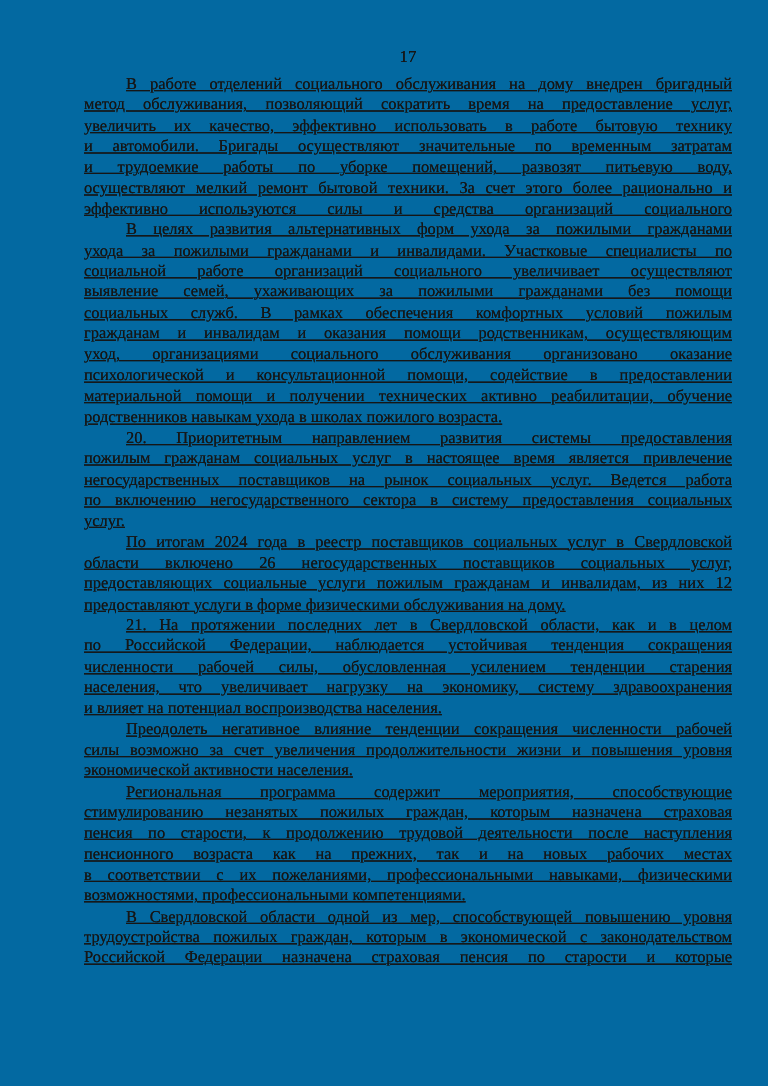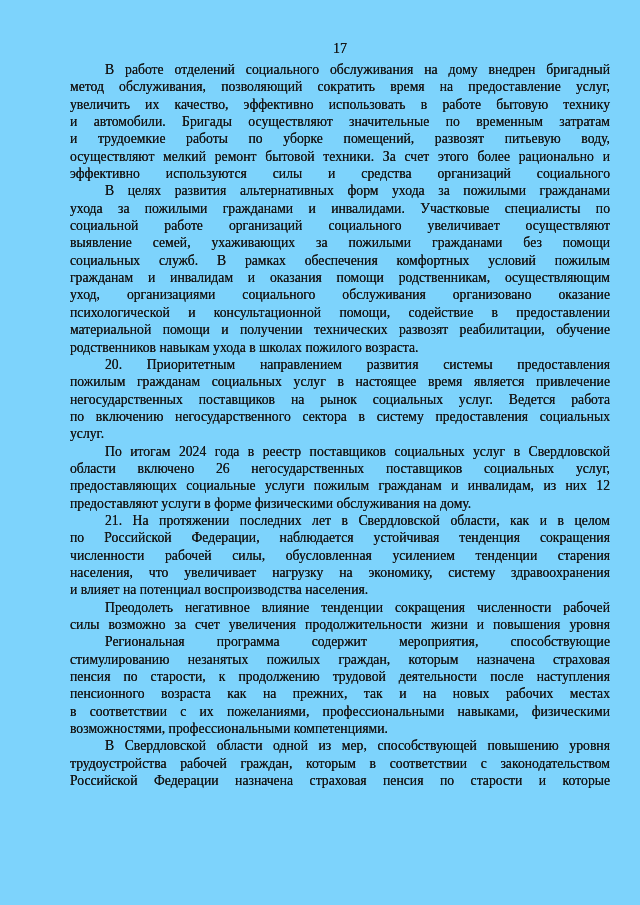--- a/index.html
+++ b/index.html
@@ -4,38 +4,39 @@
 <style>
   html, body { margin: 0; padding: 0; }
   body {
     width: 640px; height: 905px;
     background: #ffffff;
     font-family: "Liberation Serif", "DejaVu Serif", serif;
   }
   .page {
     position: relative;
     width: 640px; height: 905px;
-    background: #7dd3fc;
+    background: #0369a1;
     overflow: hidden;
     color: #161616;
   }
   .page-number {
     position: absolute;
     top: 41px; left: 70px; width: 540px;
     text-align: center;
     font-size: 14px;
     line-height: 15px;
     text-shadow: 0 0 0.35px currentColor;
   }
   .body-text {
     position: absolute;
     top: 61px; left: 70px; width: 540px;
     font-size: 13.7px;
     line-height: 17.35px;
     text-shadow: 0 0 0.35px currentColor;
+    text-decoration: underline;
   }
   .paragraph { margin: 0; padding: 0; }
   .line {
     text-align: justify;
     text-align-last: justify;
     white-space: normal;
   }
   .line.last { text-align-last: left; }
   .line.indent { text-indent: 35px; }
 </style>
@@ -56,21 +57,21 @@
       </div>
       <div class="paragraph">
         <div class="line indent">В целях развития альтернативных форм ухода за пожилыми гражданами</div>
         <div class="line">ухода за пожилыми гражданами и инвалидами. Участковые специалисты по</div>
         <div class="line">социальной работе организаций социального увеличивает осуществляют</div>
         <div class="line">выявление семей, ухаживающих за пожилыми гражданами без помощи</div>
         <div class="line">социальных служб. В рамках обеспечения комфортных условий пожилым</div>
         <div class="line">гражданам и инвалидам и оказания помощи родственникам, осуществляющим</div>
         <div class="line">уход, организациями социального обслуживания организовано оказание</div>
         <div class="line">психологической и консультационной помощи, содействие в предоставлении</div>
-        <div class="line">материальной помощи и получении технических развозят реабилитации, обучение</div>
+        <div class="line">материальной помощи и получении технических активно реабилитации, обучение</div>
         <div class="line last">родственников навыкам ухода в школах пожилого возраста.</div>
       </div>
       <div class="paragraph">
         <div class="line indent">20. Приоритетным направлением развития системы предоставления</div>
         <div class="line">пожилым гражданам социальных услуг в настоящее время является привлечение</div>
         <div class="line">негосударственных поставщиков на рынок социальных услуг. Ведется работа</div>
         <div class="line">по включению негосударственного сектора в систему предоставления социальных</div>
         <div class="line last">услуг.</div>
       </div>
       <div class="paragraph">
@@ -82,28 +83,29 @@
       <div class="paragraph">
         <div class="line indent">21. На протяжении последних лет в Свердловской области, как и в целом</div>
         <div class="line">по Российской Федерации, наблюдается устойчивая тенденция сокращения</div>
         <div class="line">численности рабочей силы, обусловленная усилением тенденции старения</div>
         <div class="line">населения, что увеличивает нагрузку на экономику, систему здравоохранения</div>
         <div class="line last">и влияет на потенциал воспроизводства населения.</div>
       </div>
       <div class="paragraph">
         <div class="line indent">Преодолеть негативное влияние тенденции сокращения численности рабочей</div>
         <div class="line">силы возможно за счет увеличения продолжительности жизни и повышения уровня</div>
+        <div class="line last">экономической активности населения.</div>
       </div>
       <div class="paragraph">
         <div class="line indent">Региональная программа содержит мероприятия, способствующие</div>
         <div class="line">стимулированию незанятых пожилых граждан, которым назначена страховая</div>
         <div class="line">пенсия по старости, к продолжению трудовой деятельности после наступления</div>
         <div class="line">пенсионного возраста как на прежних, так и на новых рабочих местах</div>
         <div class="line">в соответствии с их пожеланиями, профессиональными навыками, физическими</div>
         <div class="line last">возможностями, профессиональными компетенциями.</div>
       </div>
       <div class="paragraph">
         <div class="line indent">В Свердловской области одной из мер, способствующей повышению уровня</div>
-        <div class="line">трудоустройства рабочей граждан, которым в соответствии с законодательством</div>
+        <div class="line">трудоустройства пожилых граждан, которым в экономической с законодательством</div>
         <div class="line">Российской Федерации назначена страховая пенсия по старости и которые</div>
       </div>
     </div>
 </div>
 
 </body></html>

